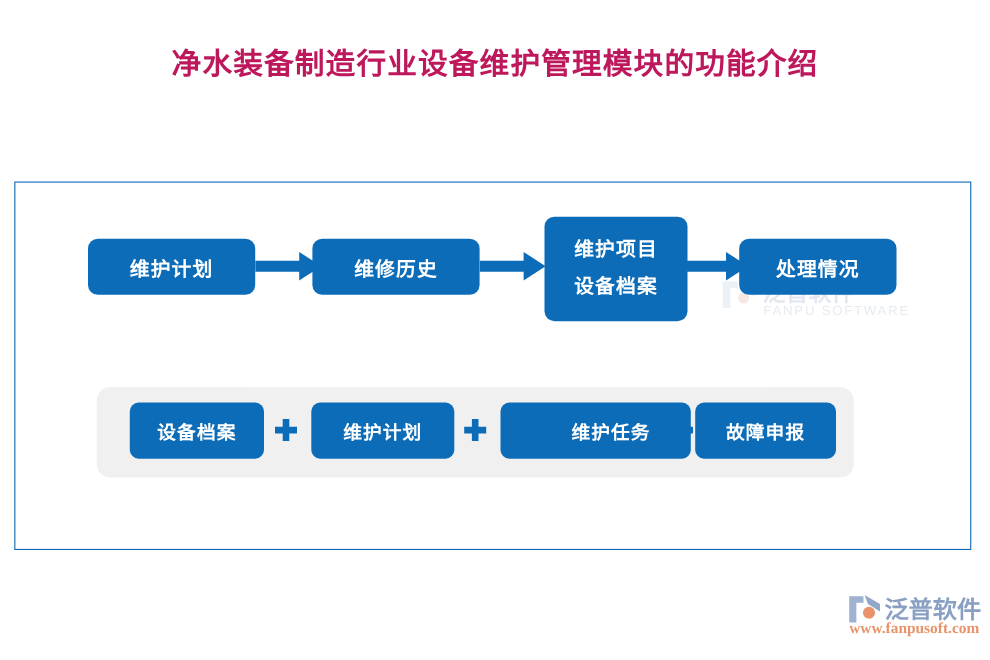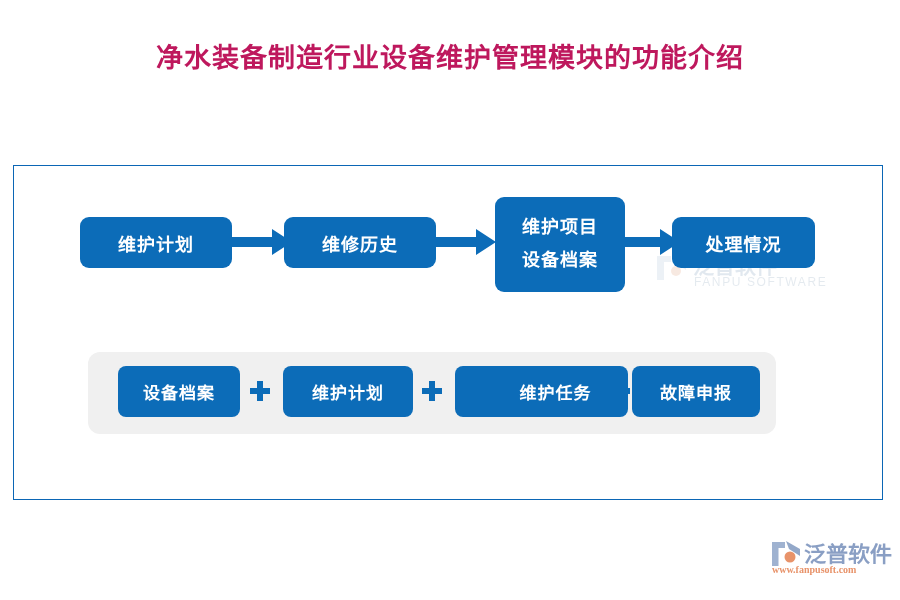--- a/index.html
+++ b/index.html
@@ -174,21 +174,21 @@
     font-size: 22px;
     color: #8a9fc4;
     white-space: nowrap;
   }
   .brand-url {
     position: absolute;
     left: 2px;
     top: 27px;
     font-family: "Liberation Serif", "DejaVu Serif", serif;
     font-weight: bold;
-    font-size: 10px;
+    font-size: 14px;
     color: #e8936a;
     white-space: nowrap;
   }
 </style>
 </head>
 <body>
 
 <div class="page-title">净水装备制造行业设备维护管理模块的功能介绍</div>
 
 <div class="diagram-frame"></div>

